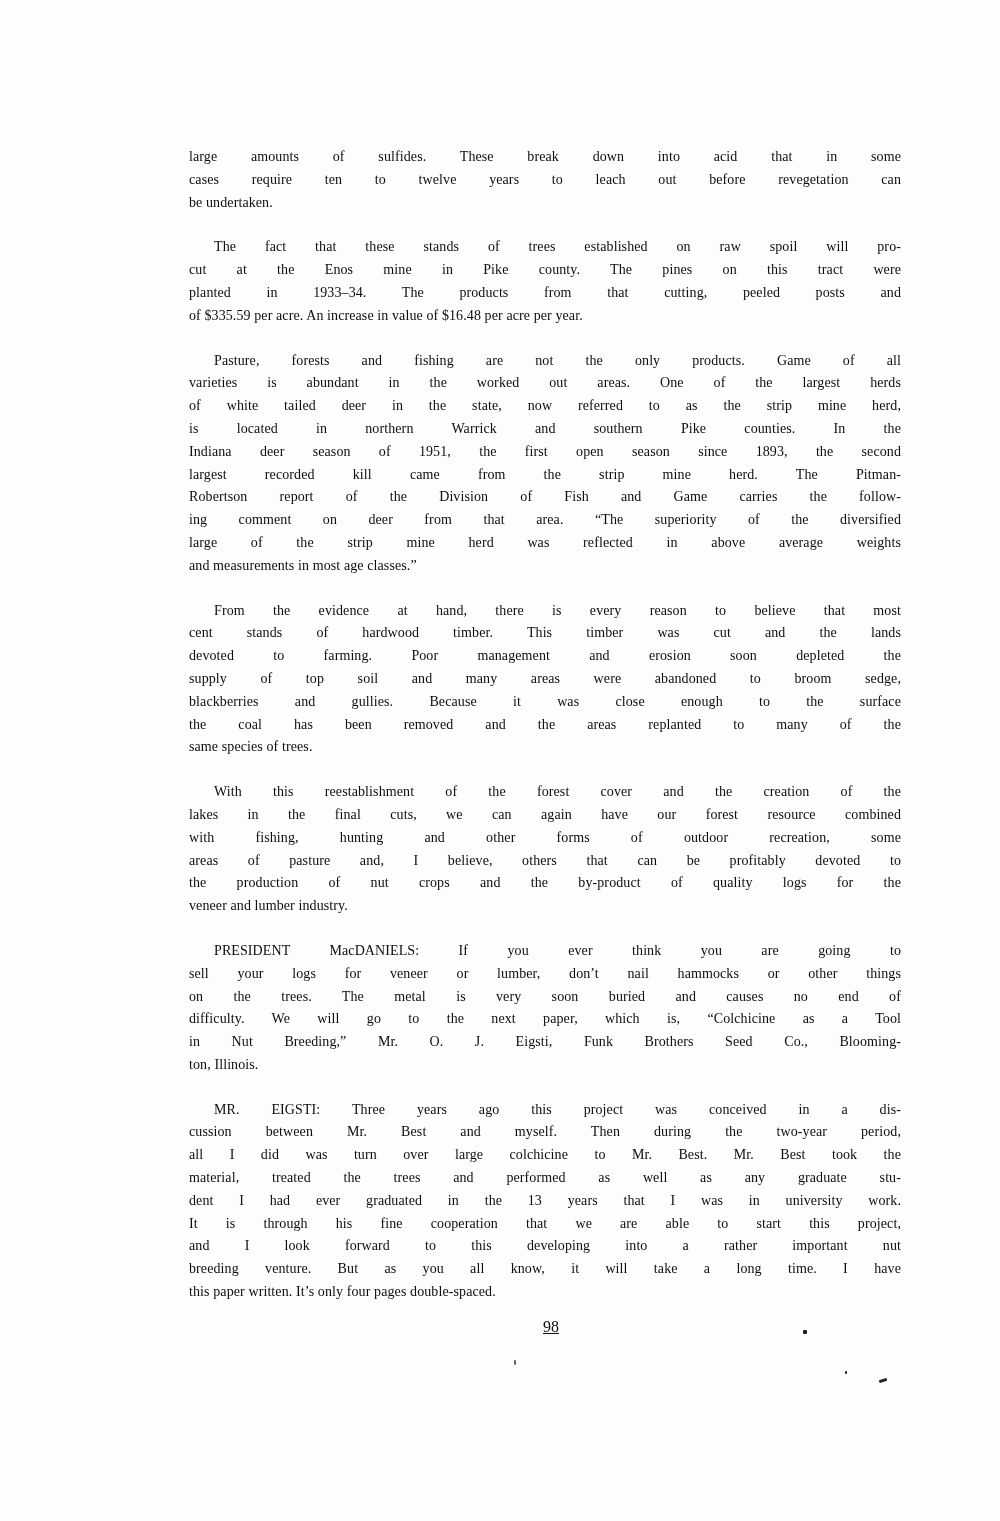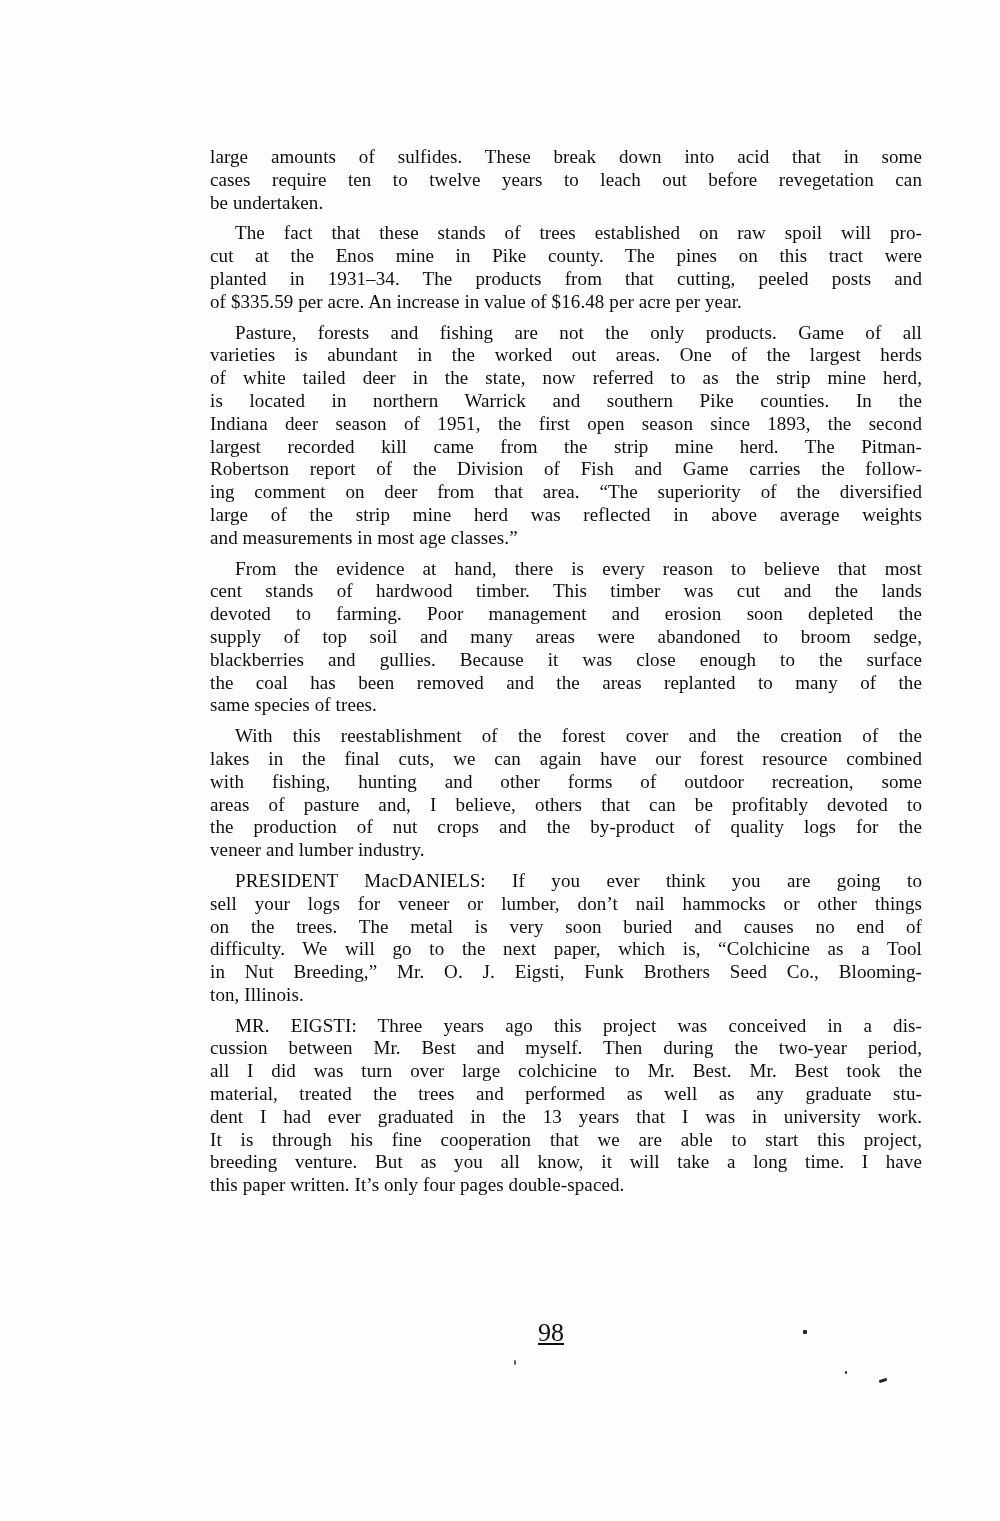--- a/index.html
+++ b/index.html
@@ -14,48 +14,48 @@
     font-family: "Liberation Serif", "DejaVu Serif", serif;
   }
   .page {
     position: relative;
     width: 1000px;
     height: 1521px;
     background: var(--paper, #fdfdfc);
   }
   .textblock {
     position: absolute;
-    left: 210px;
+    left: 189px;
     top: 146px;
     width: 712px;
-    font-size: 19px;
+    font-size: 14px;
     line-height: 22.8px;
     color: var(--ink, #0d0d0d);
     letter-spacing: 0.1px;
   }
   .p { margin: 0; padding: 0; }
-  .p + .p { margin-top: 8px; }
+  .p + .p { margin-top: 22px; }
   .line {
     text-align: justify;
     text-align-last: justify;
     white-space: normal;
   }
   .line.end {
     text-align-last: left;
   }
   .p.indented .line:first-child {
     text-indent: 25px;
   }
   .page-number {
     position: absolute;
     left: 195px;
     top: 1318px;
     width: 712px;
     text-align: center;
-    font-size: 26px;
+    font-size: 16px;
     color: var(--ink, #0d0d0d);
     text-decoration: underline;
   }
   .speck {
     position: absolute;
     background: #222;
     border-radius: 1px;
   }
   .speck.s1 { left: 803px; top: 1330px; width: 4px; height: 4px; }
   .speck.s2 { left: 845px; top: 1371px; width: 2px; height: 3px; }
@@ -71,21 +71,21 @@
 
     <div class="p">
       <div class="line">large amounts of sulfides. These break down into acid that in some</div>
       <div class="line">cases require ten to twelve years to leach out before revegetation can</div>
       <div class="line end">be undertaken.</div>
     </div>
 
     <div class="p indented">
       <div class="line">The fact that these stands of trees established on raw spoil will pro-</div>
       <div class="line">cut at the Enos mine in Pike county. The pines on this tract were</div>
-      <div class="line">planted in 1931–34. The products from that cutting, peeled posts and</div>
+      <div class="line">planted in 1933–34. The products from that cutting, peeled posts and</div>
       <div class="line end">of $335.59 per acre. An increase in value of $16.48 per acre per year.</div>
     </div>
 
     <div class="p indented">
       <div class="line">Pasture, forests and fishing are not the only products. Game of all</div>
       <div class="line">varieties is abundant in the worked out areas. One of the largest herds</div>
       <div class="line">of white tailed deer in the state, now referred to as the strip mine herd,</div>
       <div class="line">is located in northern Warrick and southern Pike counties. In the</div>
       <div class="line">Indiana deer season of 1951, the first open season since 1893, the second</div>
       <div class="line">largest recorded kill came from the strip mine herd. The Pitman-</div>
@@ -123,20 +123,21 @@
       <div class="line end">ton, Illinois.</div>
     </div>
 
     <div class="p indented">
       <div class="line">MR. EIGSTI: Three years ago this project was conceived in a dis-</div>
       <div class="line">cussion between Mr. Best and myself. Then during the two-year period,</div>
       <div class="line">all I did was turn over large colchicine to Mr. Best. Mr. Best took the</div>
       <div class="line">material, treated the trees and performed as well as any graduate stu-</div>
       <div class="line">dent I had ever graduated in the 13 years that I was in university work.</div>
       <div class="line">It is through his fine cooperation that we are able to start this project,</div>
+      <div class="line">and I look forward to this developing into a rather important nut</div>
       <div class="line">breeding venture. But as you all know, it will take a long time. I have</div>
       <div class="line end">this paper written. It’s only four pages double-spaced.</div>
     </div>
 
   </div>
 
   <div class="page-number">98</div>
 
   <div class="speck s1"></div>
   <div class="speck s2"></div>

